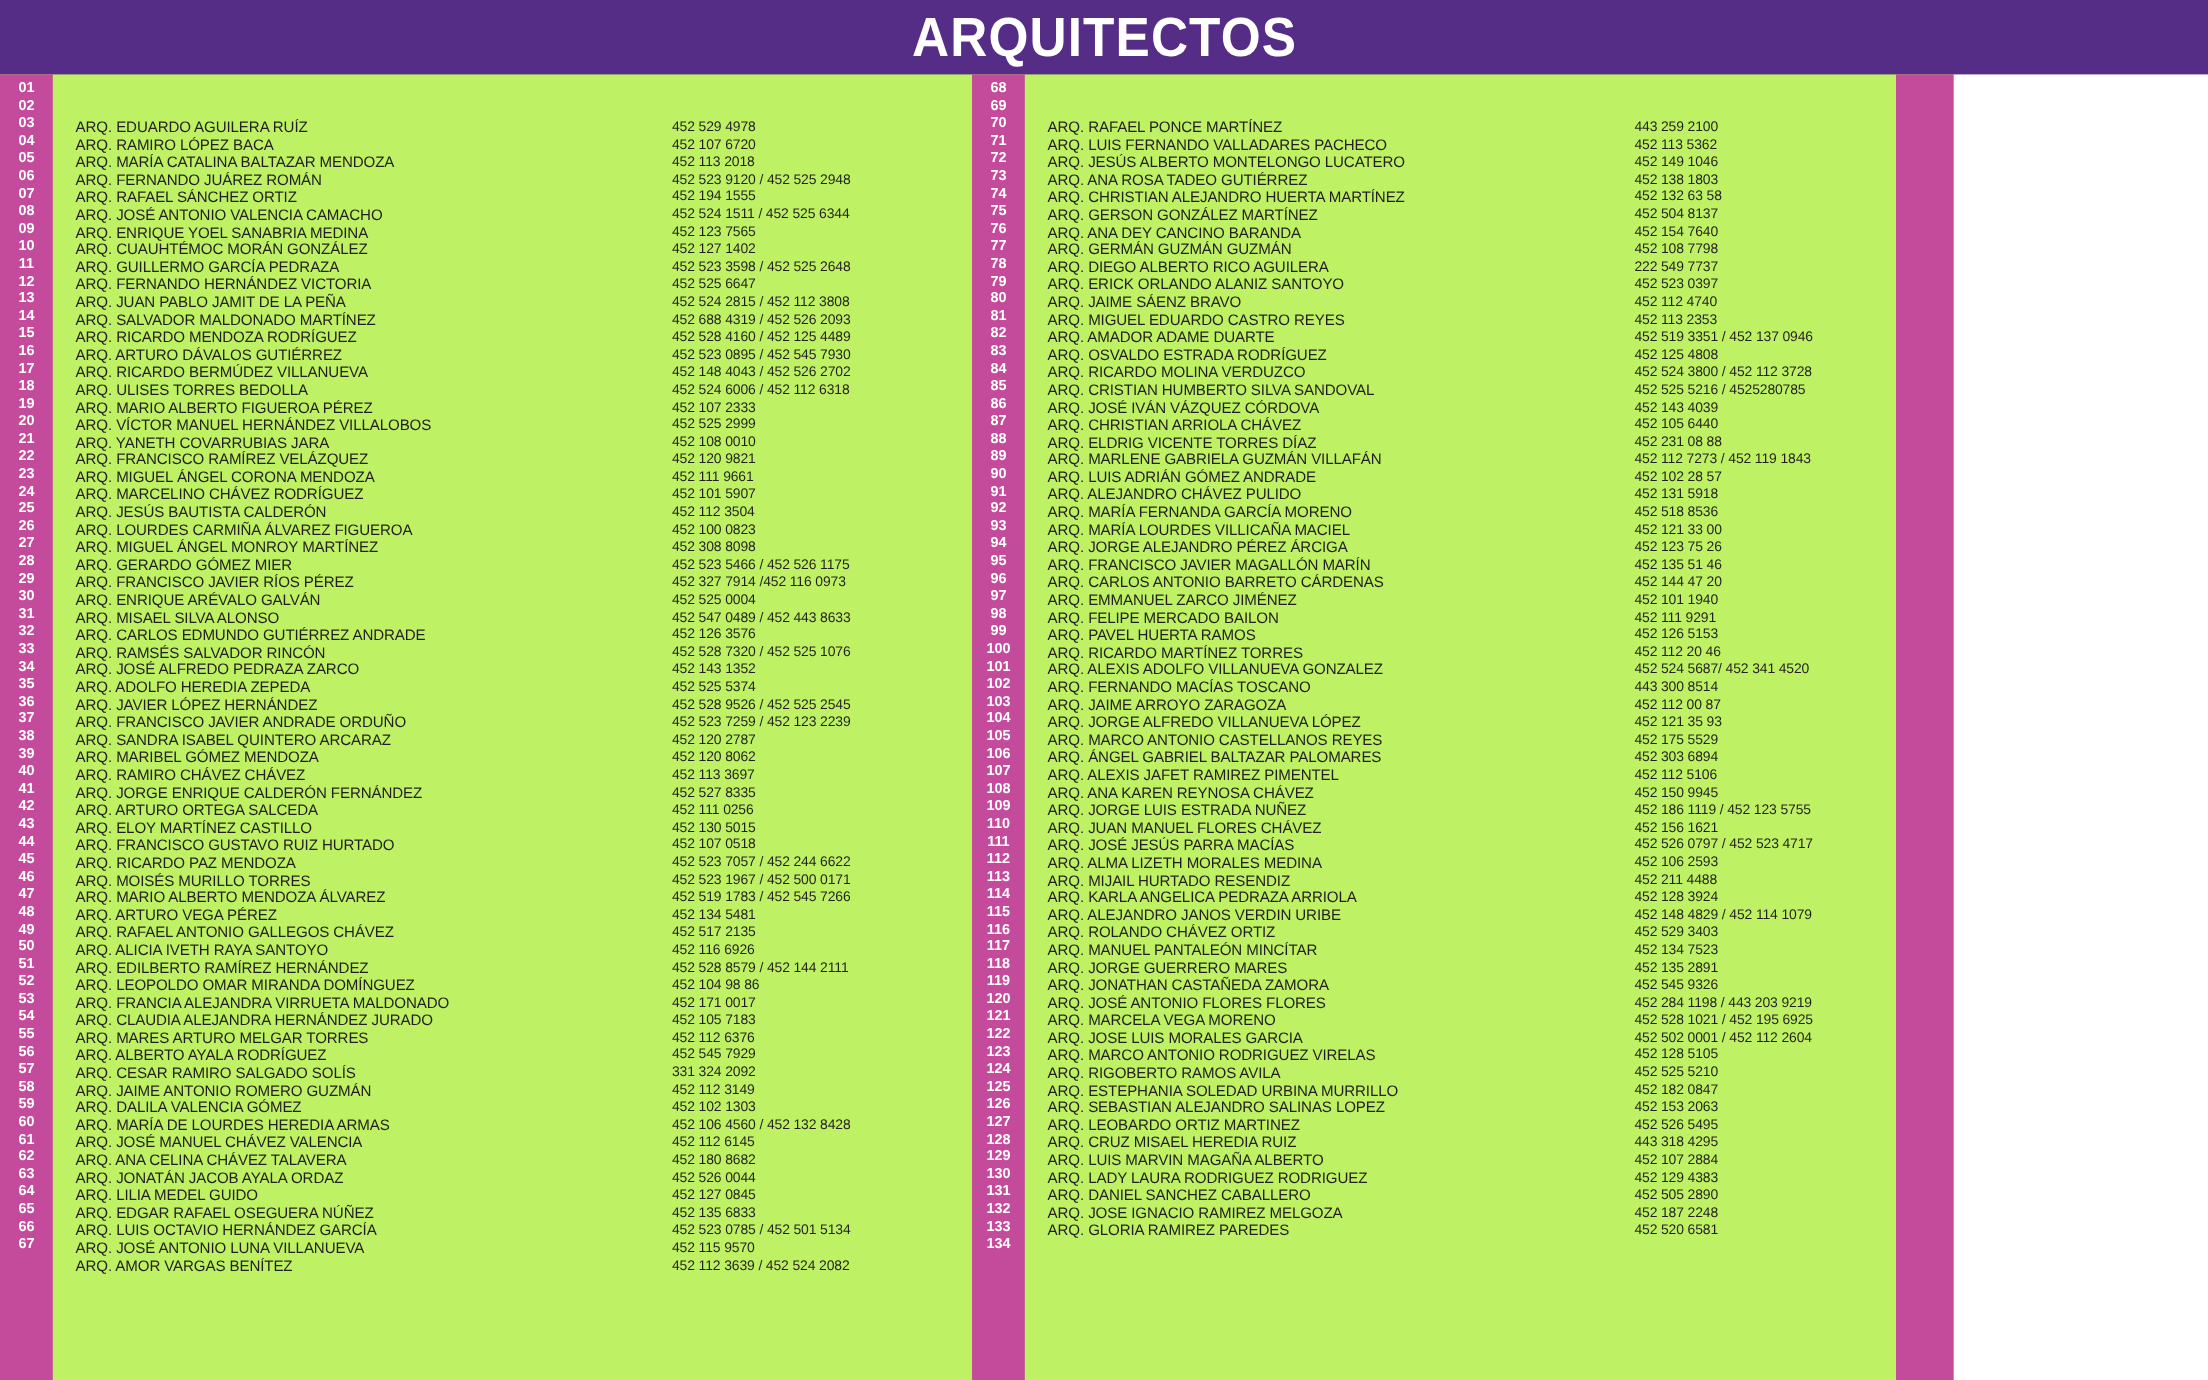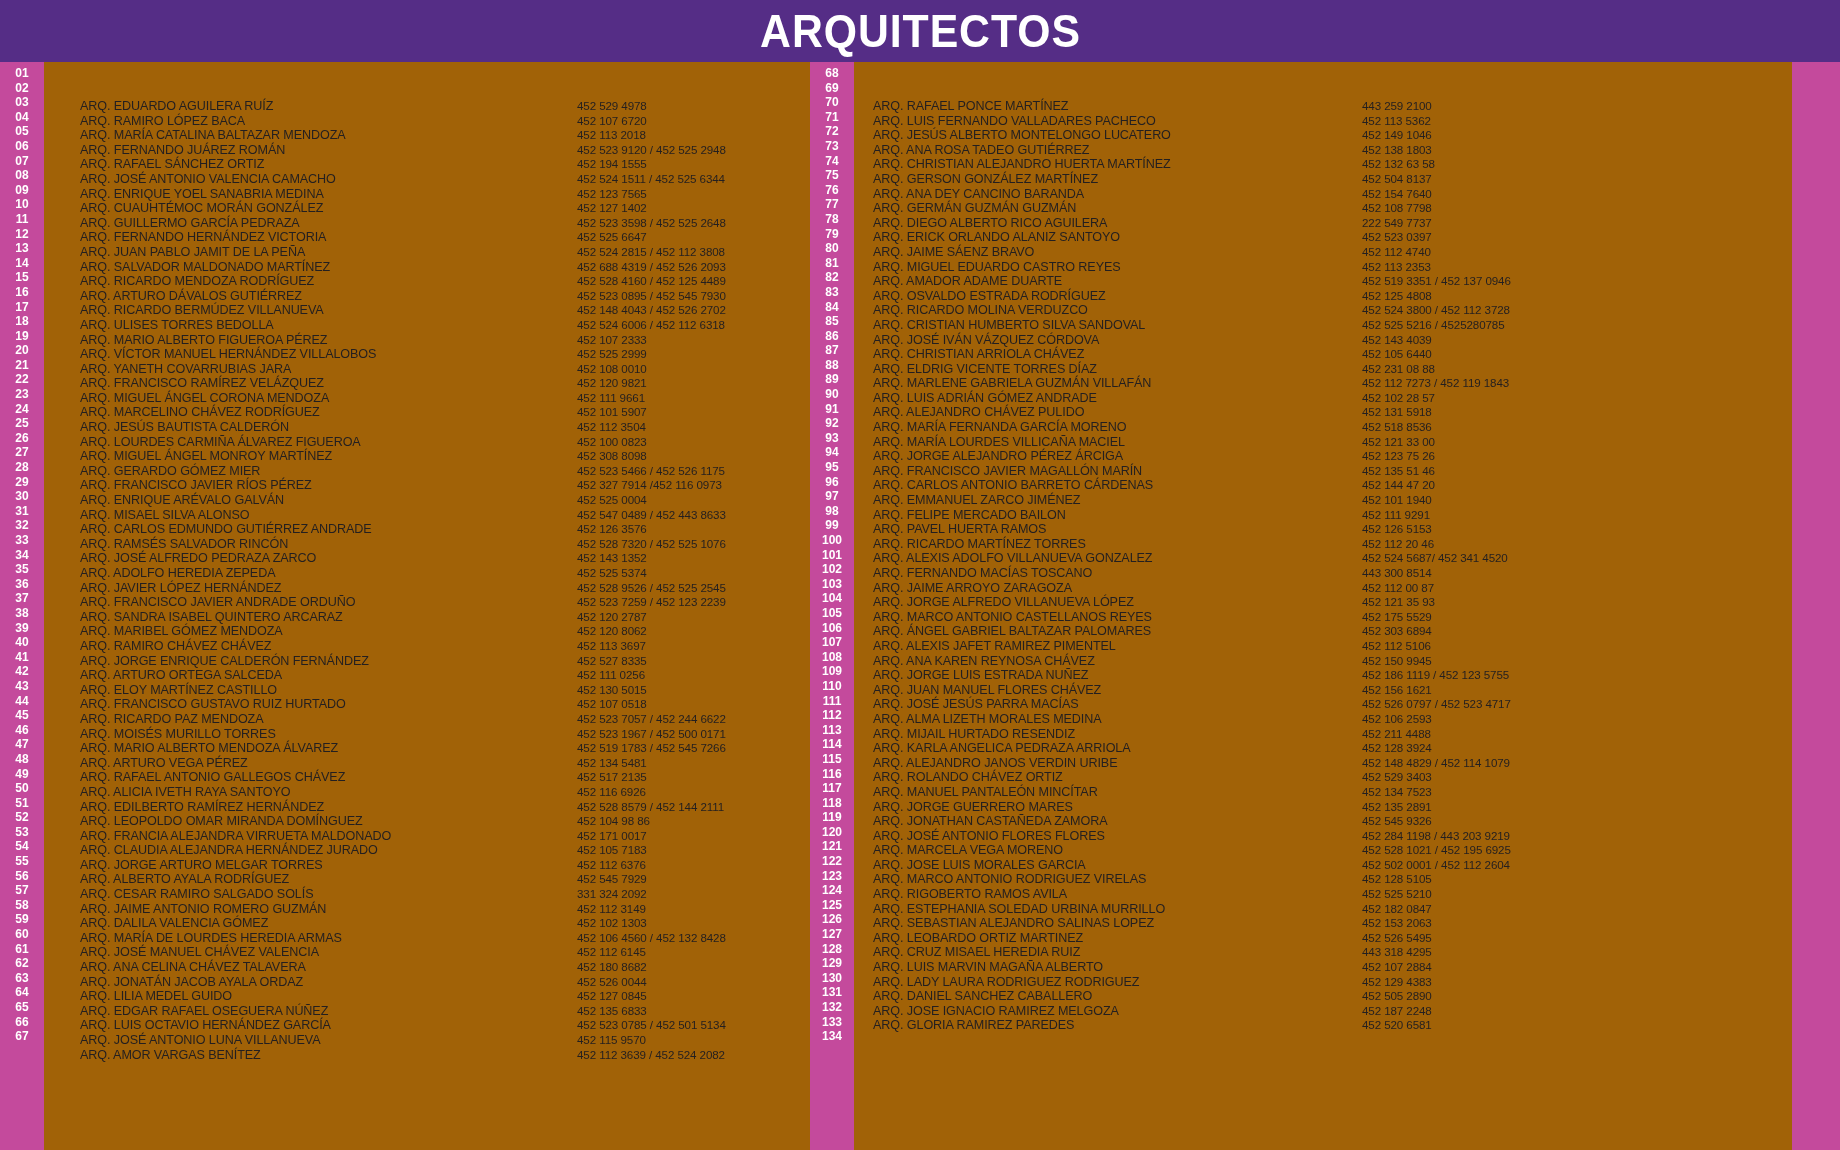--- a/index.html
+++ b/index.html
@@ -2,21 +2,21 @@
 <html><head>
 <meta charset="utf-8">
 <style>
   * { margin:0; padding:0; box-sizing:border-box; }
   html, body {
     width:1840px; height:1150px;
     background:#ffffff;
     font-family:"Liberation Sans", sans-serif;
     overflow:hidden;
   }
-  .page { position:relative; width:1840px; height:1150px; background:#a16207; }
+  .page { position:relative; width:1628px; height:1150px; background:#bef264; }
 
   
   .header {
     position:absolute; top:0; left:0;
     width:1840px; height:62px;
     background:#552d86;
     display:flex; align-items:center; justify-content:center;
   }
   .header-title {
     color:#ffffff;
@@ -36,21 +36,21 @@
     background:#c44a9c;
   }
 
   
   .columns {
     position:absolute; top:62px; left:0;
     width:1840px; height:1088px;
     display:flex;
   }
   .col { position:relative; display:flex; }
-  .col-left  { width:770px;gap:17px; }
+  .col-left  { width:770px; }
   .col-right { width:1022px; }
 
   
   .idx-strip {
     background:#c44a9c;
     width:44px;
     flex:0 0 44px;
     padding-top:4px;
   }
   .col-right .idx-strip { margin-left:40px; }
@@ -379,21 +379,21 @@
           </div>
           <div class="row">
             <span class="name">ARQ. FRANCIA ALEJANDRA VIRRUETA MALDONADO</span>
             <span class="phone">452 171 0017</span>
           </div>
           <div class="row">
             <span class="name">ARQ. CLAUDIA ALEJANDRA HERNÁNDEZ JURADO</span>
             <span class="phone">452 105 7183</span>
           </div>
           <div class="row">
-            <span class="name">ARQ. JORGE ARTURO MELGAR TORRES</span>
+            <span class="name">ARQ. MARES ARTURO MELGAR TORRES</span>
             <span class="phone">452 112 6376</span>
           </div>
           <div class="row">
             <span class="name">ARQ. ALBERTO  AYALA RODRÍGUEZ</span>
             <span class="phone">452 545 7929</span>
           </div>
           <div class="row">
             <span class="name">ARQ. CESAR RAMIRO SALGADO SOLÍS</span>
             <span class="phone">331 324 2092</span>
           </div>

